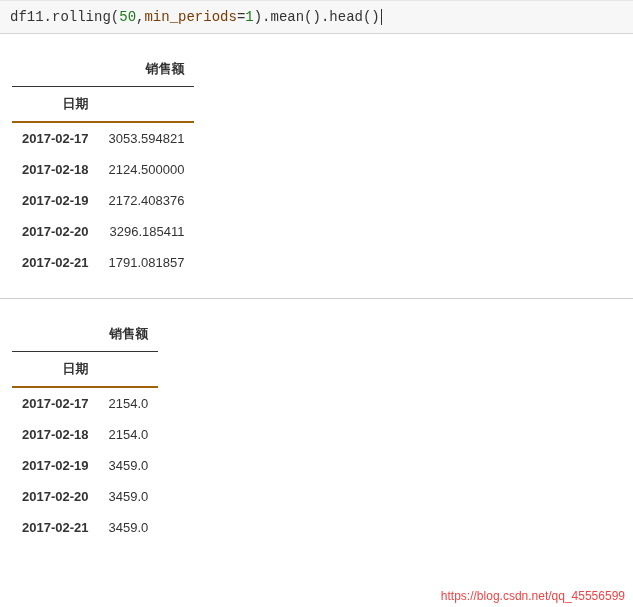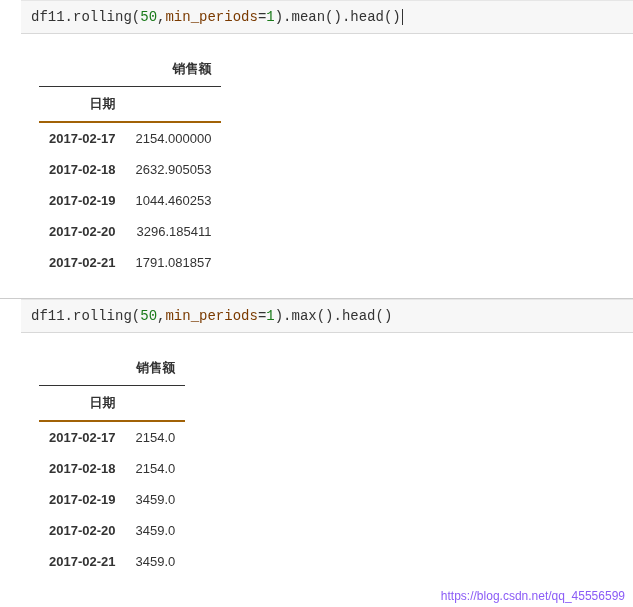--- a/index.html
+++ b/index.html
@@ -11,35 +11,34 @@
     width: 633px;
   }
   .code-cell {
     background: #f7f7f7;
     border-top: 1px solid #e6e6e6;
     border-bottom: 1px solid #d8d8d8;
     padding: 8px 10px;
     font-family: "Consolas", "Menlo", "Courier New", monospace;
     font-size: 14px;
     white-space: pre;
-    margin-left: 21px;
   }
   .code-cell .num { color: #1a7a1a; }
   .code-cell .kw { color: #7a3a00; }
   .code-cell .paren { color: #333; }
   .cursor {
     display: inline-block;
     width: 1px;
     height: 16px;
     background: #333;
     vertical-align: text-bottom;
     margin-left: 1px;
   }
   .output-area {
-    padding: 18px 0 20px 39px;
+    padding: 18px 0 20px 12px;
   }
   table.df {
     border-collapse: collapse;
     font-family: Arial, sans-serif;
     font-size: 13px;
   }
   table.df th, table.df td {
     padding: 8px 10px;
     text-align: right;
   }
@@ -65,21 +64,21 @@
   .thin-sep {
     border: none;
     border-top: 1px solid #ccc;
     margin: 0;
   }
   .watermark {
     position: absolute;
     right: 8px;
     bottom: 4px;
     font-size: 12px;
-    color: #8b5cf6;
+    color: #ef4444;
     pointer-events: none;
   }
   .page-wrap {
     position: relative;
     width: 633px;
     height: 607px;
     overflow: hidden;
   }
 </style>
 </head>
@@ -97,45 +96,44 @@
           <th>销售额</th>
         </tr>
         <tr class="idx-name-row">
           <th>日期</th>
           <th></th>
         </tr>
       </thead>
       <tbody>
         <tr>
           <th>2017-02-17</th>
-          <td>2154.000000</td>
+          <td>3053.594821</td>
         </tr>
         <tr>
           <th>2017-02-18</th>
-          <td>2632.905053</td>
+          <td>2124.500000</td>
         </tr>
         <tr>
           <th>2017-02-19</th>
-          <td>1044.460253</td>
+          <td>2172.408376</td>
         </tr>
         <tr>
           <th>2017-02-20</th>
           <td>3296.185411</td>
         </tr>
         <tr>
           <th>2017-02-21</th>
           <td>1791.081857</td>
         </tr>
       </tbody>
     </table>
   </div>
 
   <hr class="thin-sep">
 
-  <div class="code-cell"><span><span>df11.rolling</span><span class="paren">(</span><span class="num">50</span><span>,</span><span class="kw">min_periods</span><span>=</span><span class="num">1</span><span class="paren">)</span><span>.max</span><span class="paren">(</span><span class="paren">)</span><span>.head</span><span class="paren">(</span><span class="paren">)</span></span></div>
 
   <div class="output-area">
     <table class="df">
       <thead>
         <tr>
           <th class="blank-corner"></th>
           <th>销售额</th>
         </tr>
         <tr class="idx-name-row">
           <th>日期</th>

